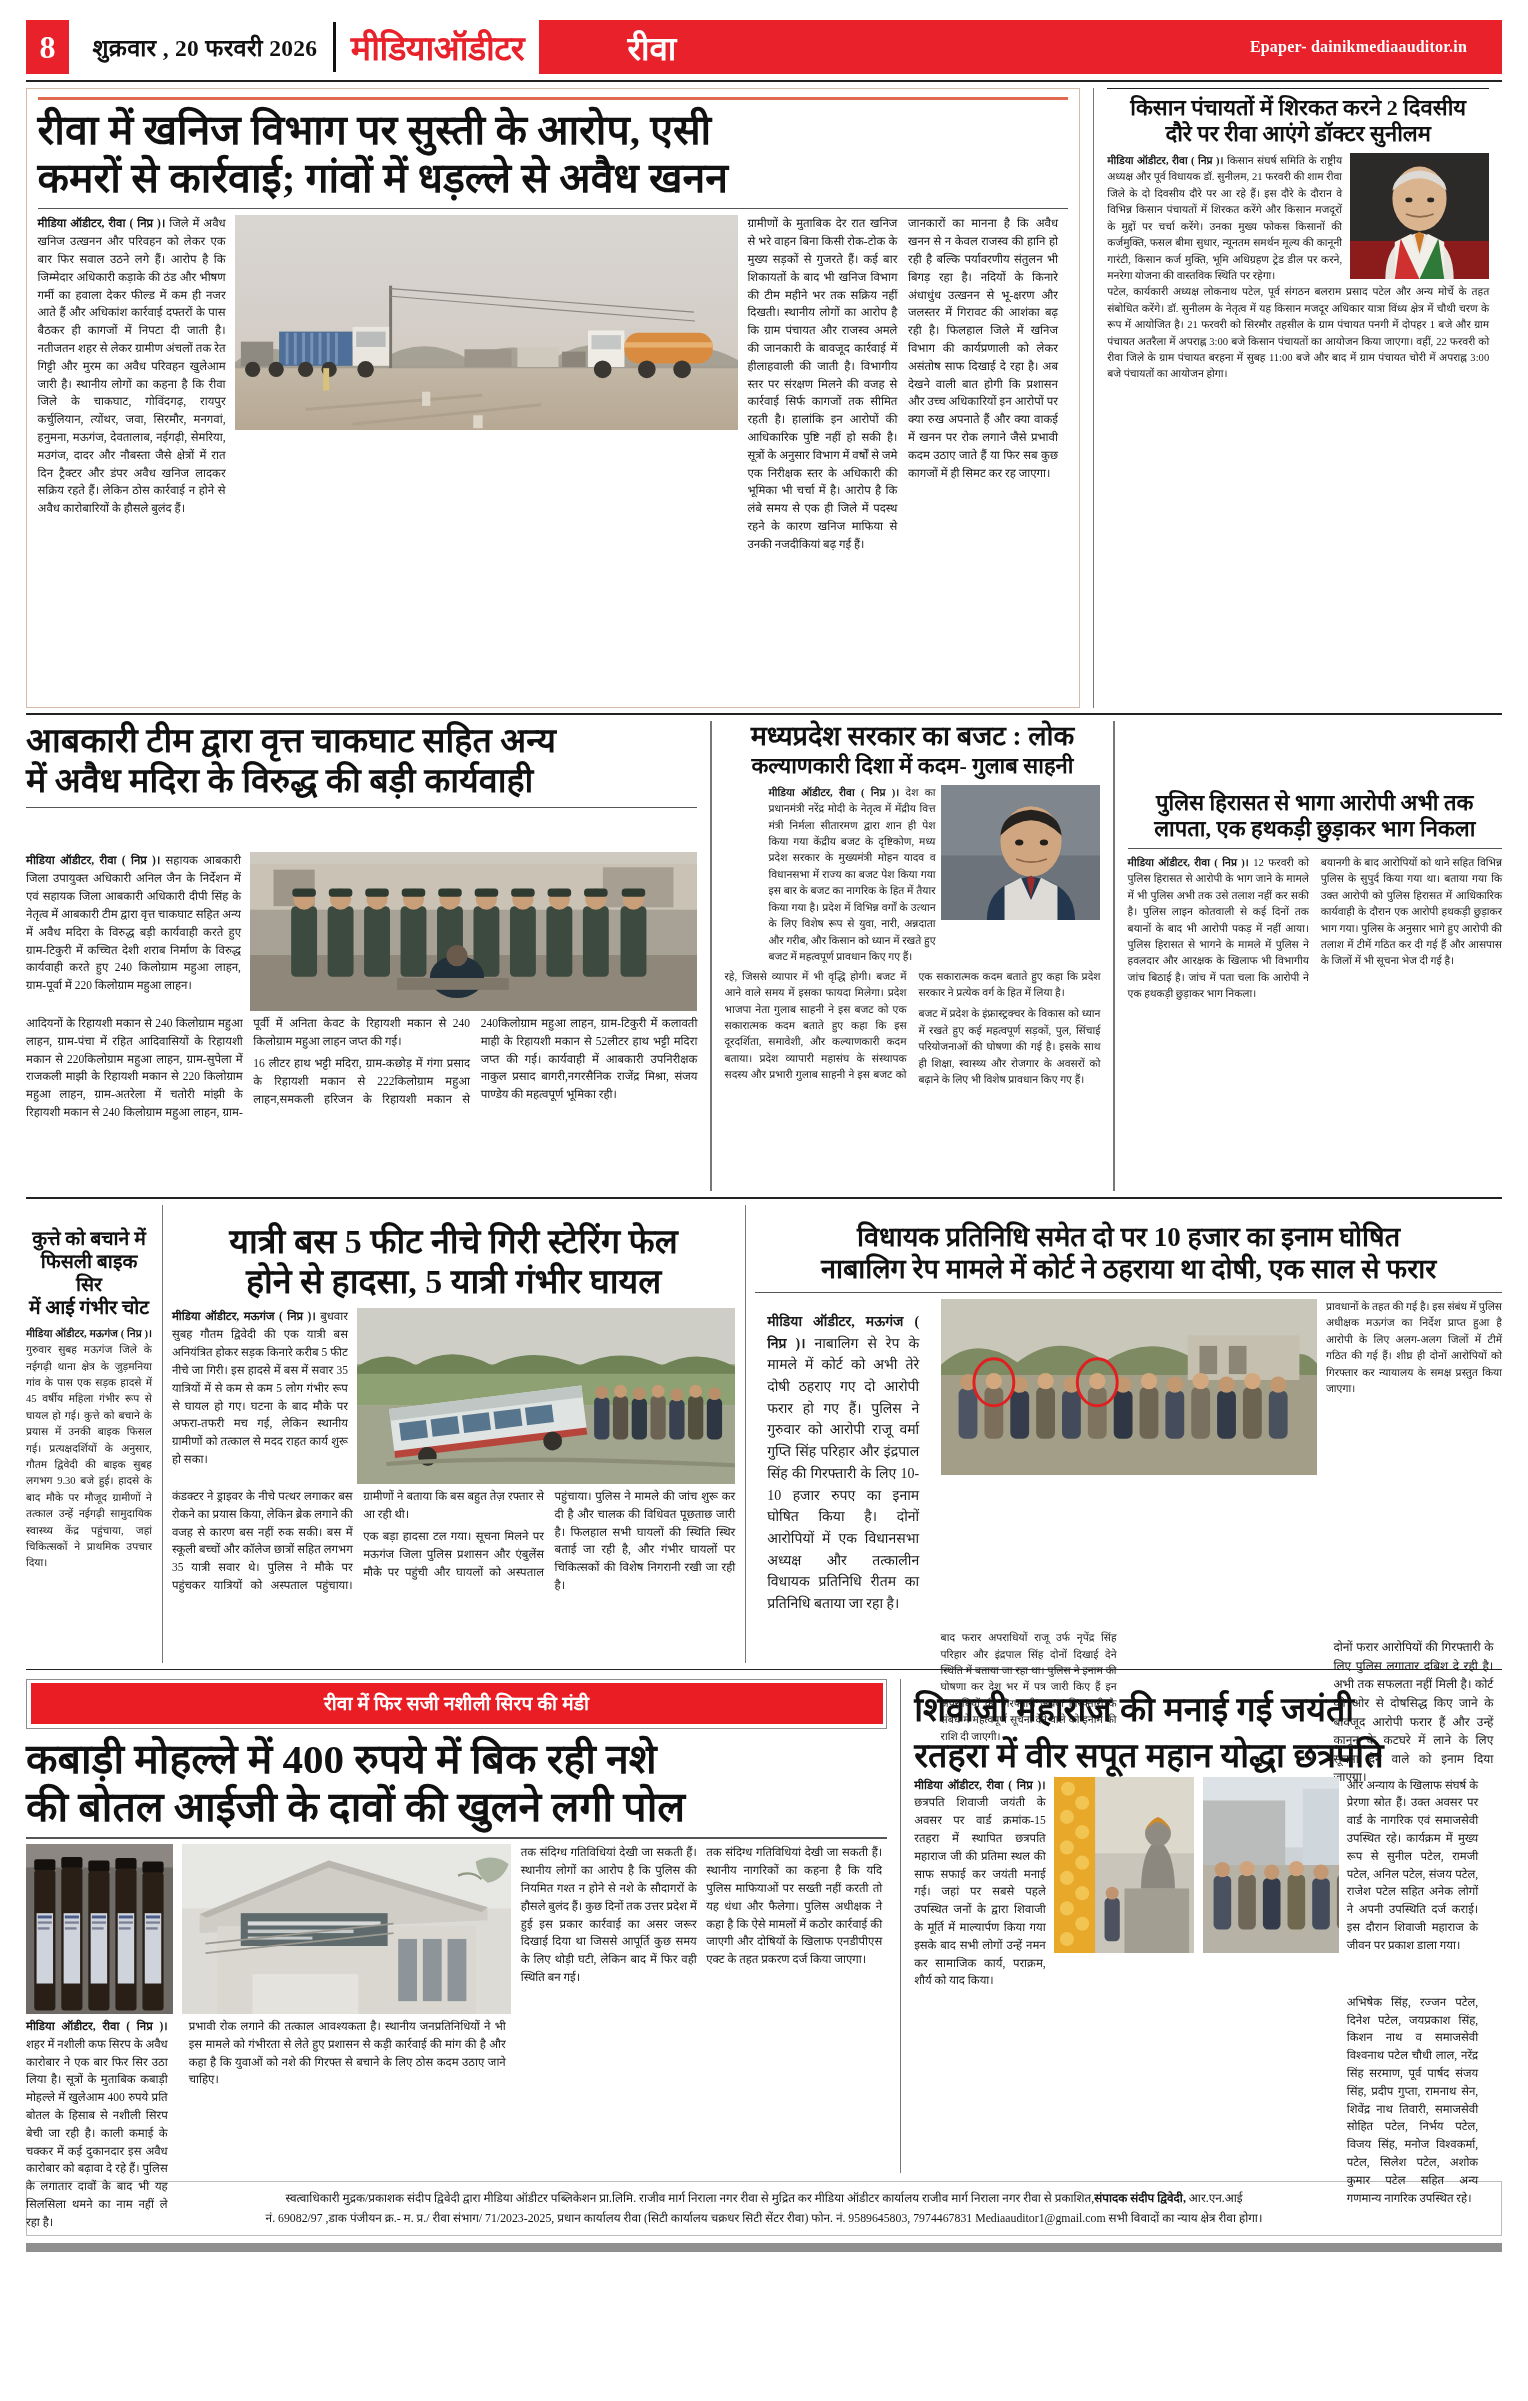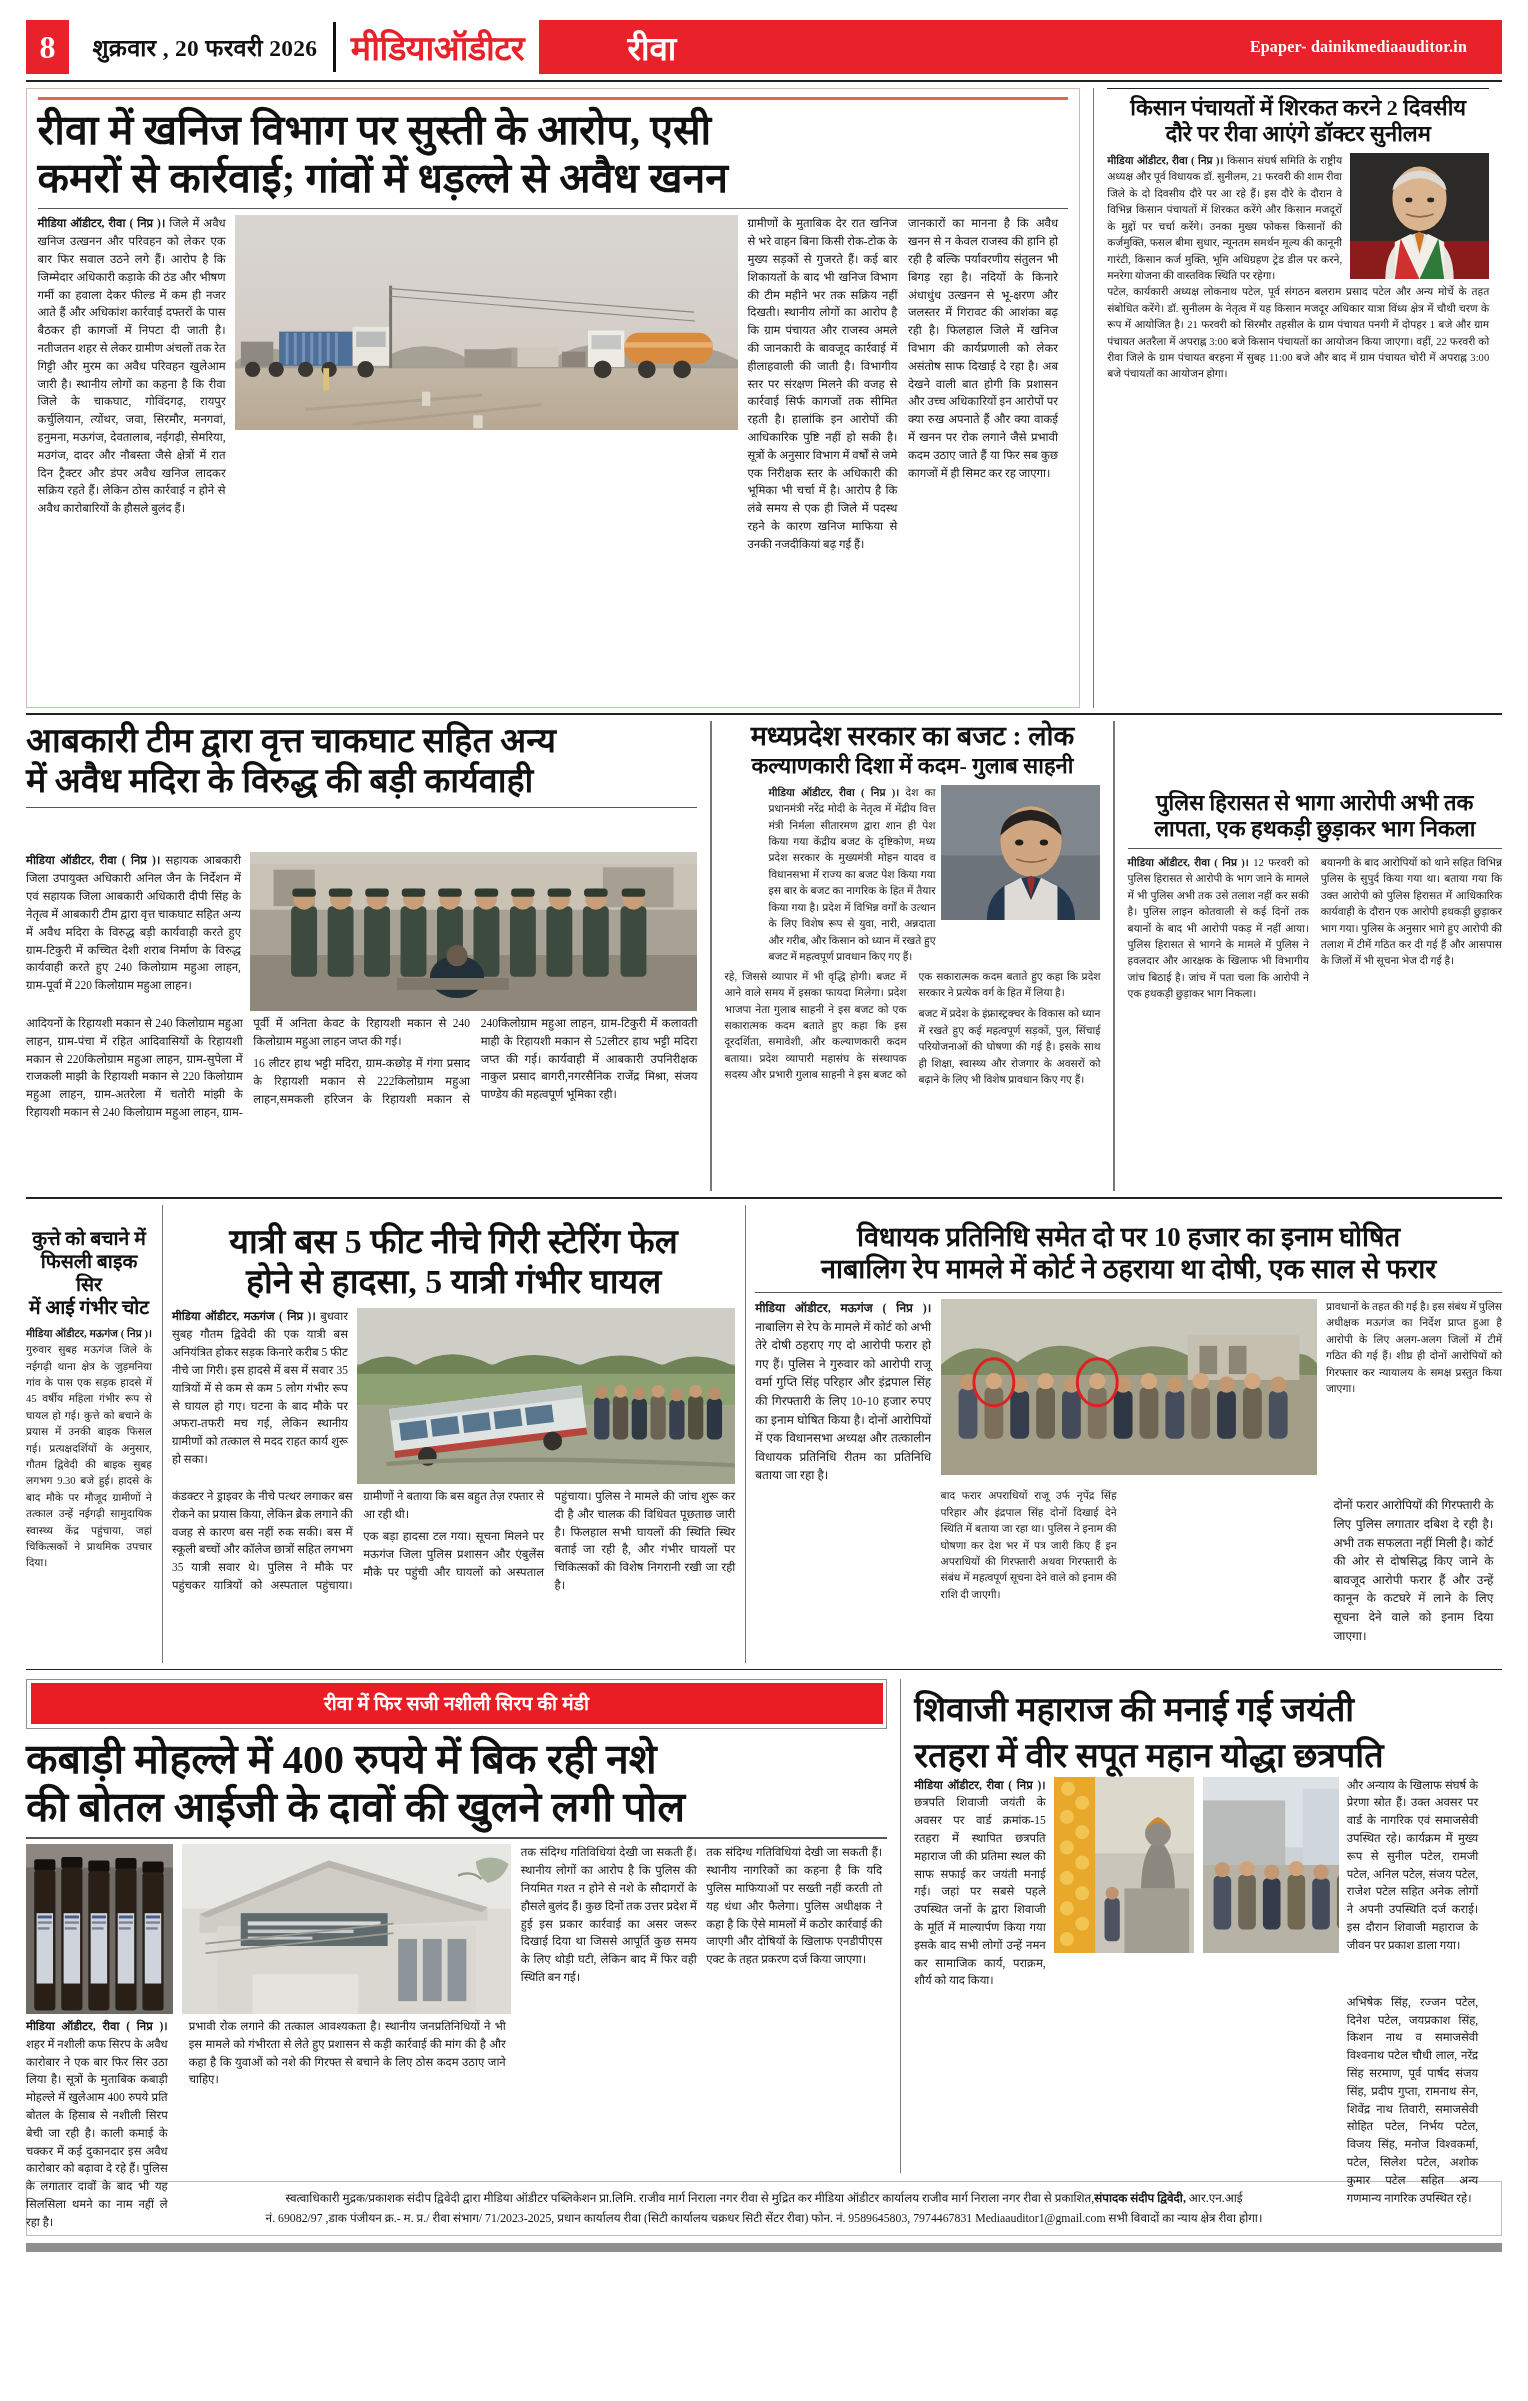--- a/index.html
+++ b/index.html
@@ -485,21 +485,21 @@
     <div class="gutter"></div>
 
     <div class="col" style="width:758px;">
       <div style="height:17.6px;"></div>
       <div class="head-main hl-lg center">विधायक प्रतिनिधि समेत दो पर 10 हजार का इनाम घोषित</div>
       <div class="head-main hl-lg center mb10">नाबालिग रेप मामले में कोर्ट ने ठहराया था दोषी, एक साल से फरार</div>
       <div class="rule-thin mb10"></div>
 
       <div style="display:flex;gap:9.4px;">
         <div style="width:176px;">
-          <p class="body-txt" style="margin:0;font-size:12px;">
+          <p class="body-txt" style="margin:12px;font-size:14px;">
             <span class="byline">मीडिया ऑडीटर, मऊगंज</span>
             <span class="byline">( निप्र )।</span>
             <span>नाबालिग से रेप के मामले में कोर्ट को अभी तेरे दोषी ठहराए गए दो आरोपी फरार हो गए हैं। पुलिस ने गुरुवार को आरोपी राजू वर्मा गुप्ति सिंह परिहार और इंद्रपाल सिंह की गिरफ्तारी के लिए 10-10 हजार रुपए का इनाम घोषित किया है। दोनों आरोपियों में एक विधानसभा अध्यक्ष और तत्कालीन विधायक प्रतिनिधि रीतम का प्रतिनिधि बताया जा रहा है।</span>
           </p>
         </div>
         <div class="photo" style="width:376px;height:176px;">
           <svg width="376" height="176" viewBox="0 0 640 300" preserveAspectRatio="none">
             <rect width="640" height="300" fill="#b2ae9e"></rect>
             <rect width="640" height="120" fill="#c9c7b9"></rect>
             <path d="M0 112 Q60 58 130 108 Q200 52 280 106 Q360 54 440 108 Q510 58 580 106 Q615 80 640 110 L640 130 L0 130Z" fill="#7d8a62"></path>

